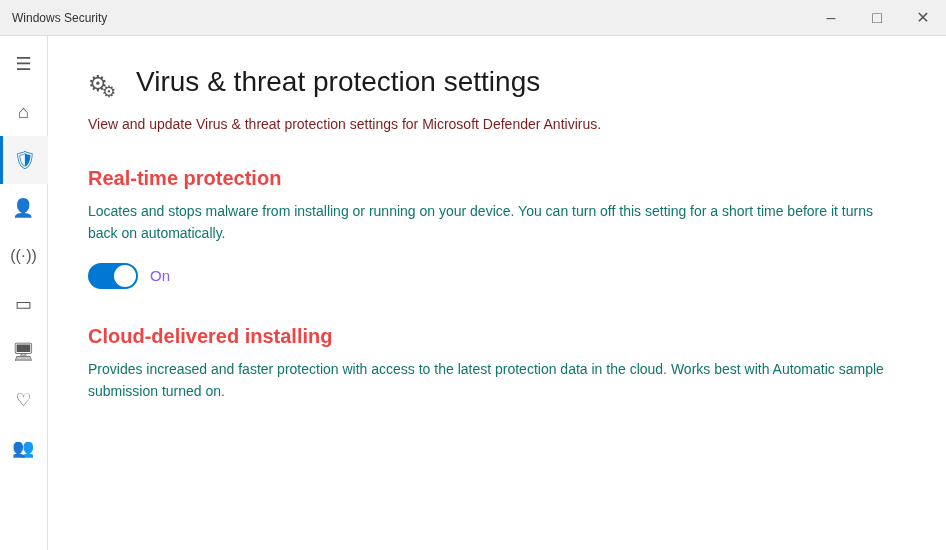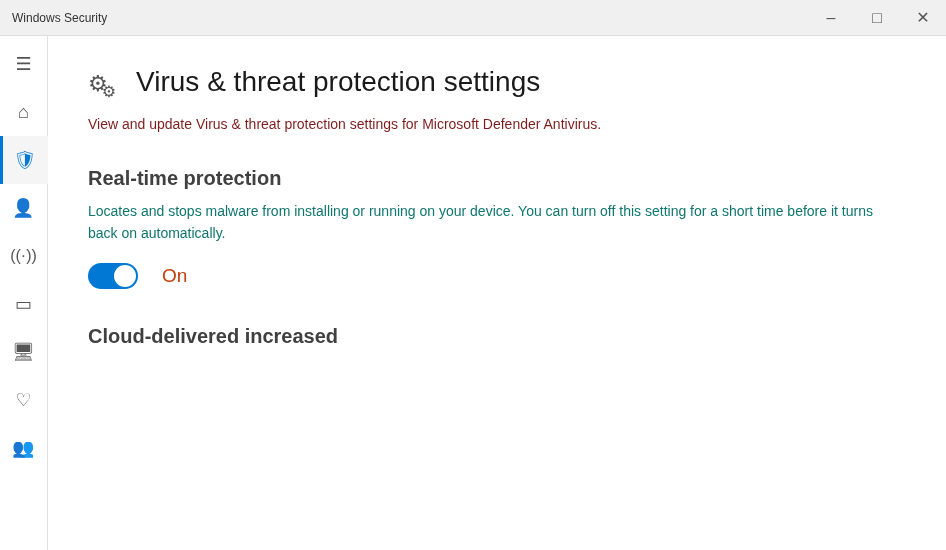--- a/index.html
+++ b/index.html
@@ -120,21 +120,21 @@
     .page-subtitle {
       font-size: 14px;
       color: #7f1d1d;
       margin-bottom: 32px;
       line-height: 1.5;
     }
 
     .section-title {
       font-size: 20px;
       font-weight: 600;
-      color: #404040;
+      color: #ef4444;
       margin-bottom: 10px;
     }
 
     .section-desc {
       font-size: 14px;
       color: #0f766e;
       line-height: 1.6;
       margin-bottom: 18px;
     }
 
@@ -164,23 +164,22 @@
       height: 22px;
       background: white;
       border-radius: 50%;
       position: absolute;
       top: 2px;
       left: 26px;
       transition: left 0.2s;
     }
 
     .toggle-label {
-      font-size: 19px;
-      color: #c2410c;
-      margin-left: 12px;
+      font-size: 15px;
+      color: #8b5cf6;
     }
   </style>
 </head>
 <body>
 
 <div class="titlebar">
   <span class="titlebar-title">Windows Security</span>
   <div class="titlebar-controls">
     <button class="titlebar-btn">–</button>
     <button class="titlebar-btn">□</button>
@@ -236,17 +235,18 @@
       <p class="section-desc">Locates and stops malware from installing or running on your device. You can turn off this setting for a short time before it turns back on automatically.</p>
       <div class="toggle-row">
         <div class="toggle">
           <div class="toggle-knob"></div>
         </div>
         <span class="toggle-label">On</span>
       </div>
     </div>
 
     <div class="section">
-      <h2 class="section-title">Cloud-delivered increased</h2>
+      <h2 class="section-title">Cloud-delivered installing</h2>
+      <p class="section-desc">Provides increased and faster protection with access to the latest protection data in the cloud. Works best with Automatic sample submission turned on.</p>
     </div>
 
   </main>
 </div>
 
 </body></html>

